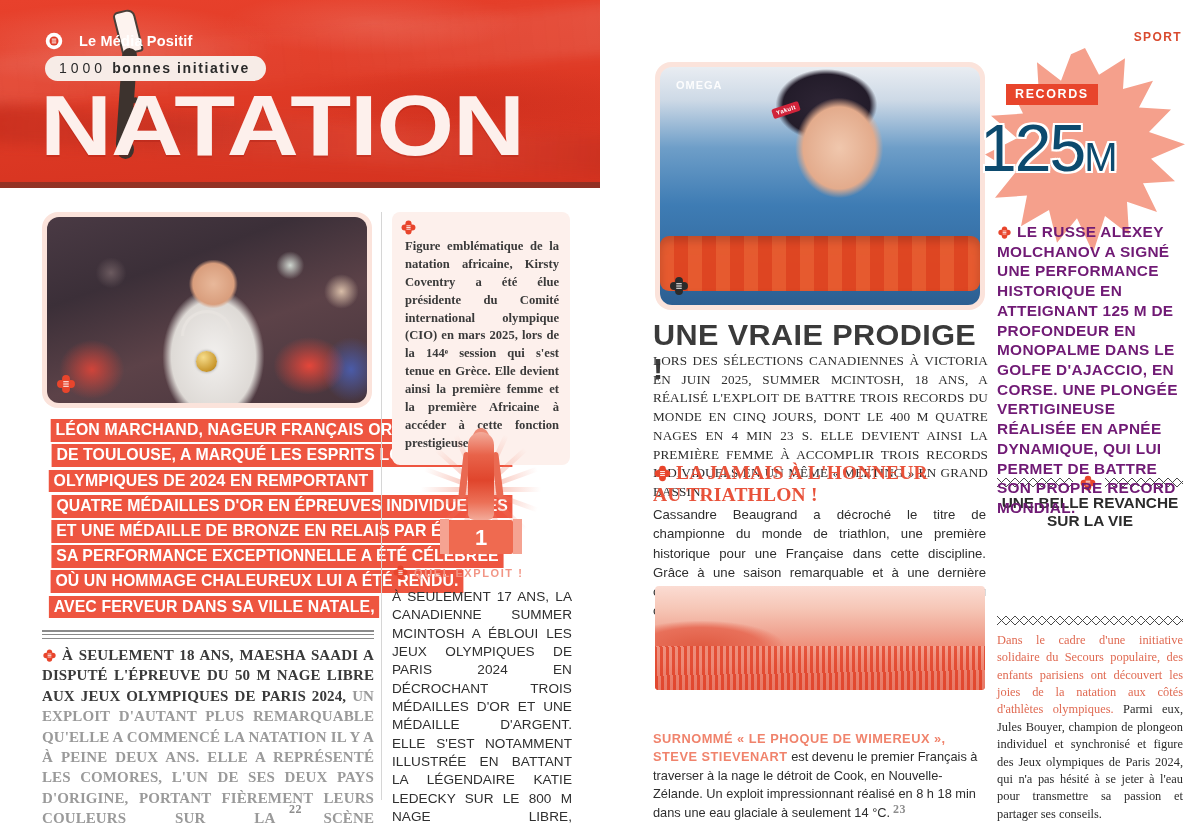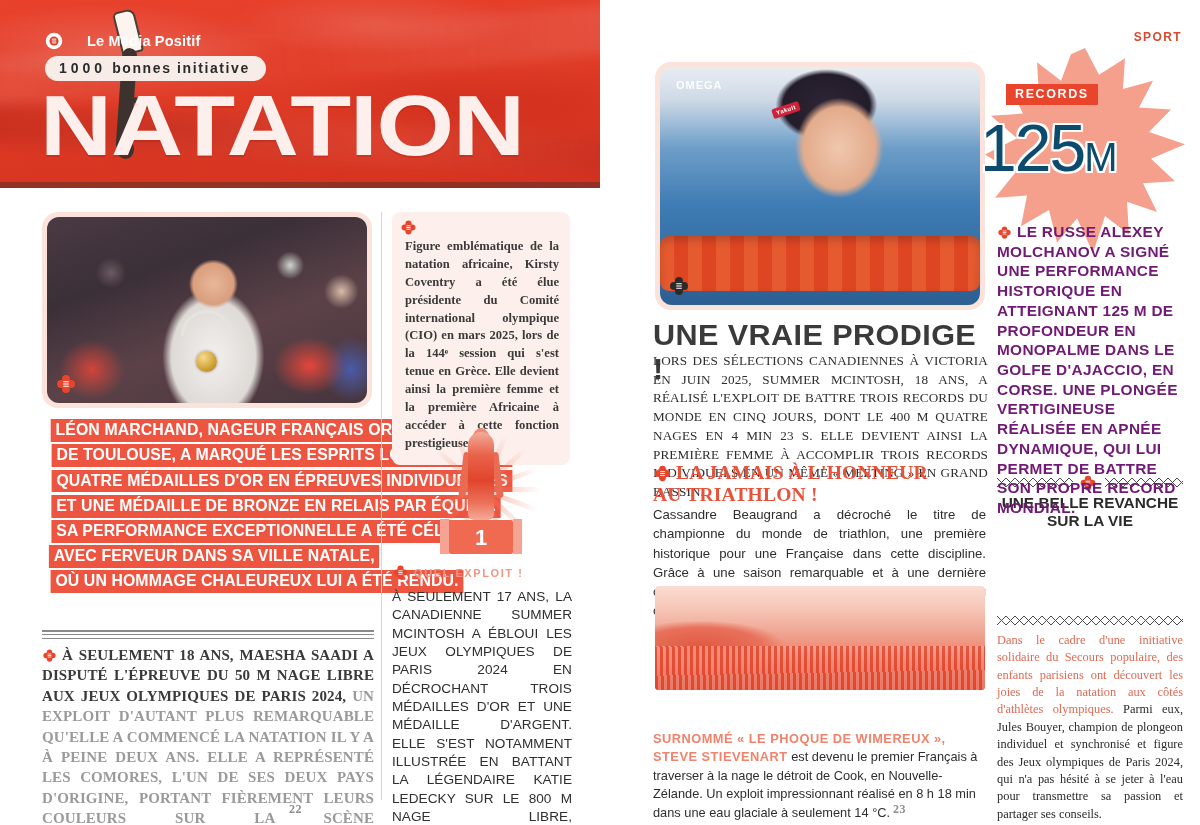--- a/index.html
+++ b/index.html
@@ -34,31 +34,31 @@
   .hero::after {
     content:""; position:absolute; left:-30px; top:120px; width:700px; height:40px;
     background: linear-gradient(90deg, rgba(160,25,15,.32), rgba(255,255,255,.05) 60%, rgba(160,25,15,.25));
     transform: rotate(3deg); filter: blur(7px);
   }
   .hero-bottom-edge {
     position:absolute; left:0; top:182px; width:600px; height:7px;
     background:#5a3028; opacity:.55;
   }
 
-  .brand-row { position:absolute; left:45px; top:32px; display:flex; align-items:center; gap:24px; z-index:4; }
+  .brand-row { position:absolute; left:45px; top:32px; display:flex; align-items:center; gap:16px; z-index:4; }
   .brand-text { color:#fff; font-size:14.5px; font-weight:bold; letter-spacing:.2px; }
 
   .badge-pill {
     position:absolute; left:45px; top:56px; z-index:4;
     background:#f7ece7; color:#2b2b2b;
     border-radius:13px; padding:4px 16px 5px 14px;
     font-size:14px; font-weight:bold; letter-spacing:2.4px;
     display:flex; align-items:baseline; gap:6px;
   }
-  .badge-pill .num { letter-spacing:4px; font-weight:bold; }
+  .badge-pill .num { letter-spacing:4px; font-weight:normal; }
   .badge-pill .lbl { letter-spacing:1.6px; font-weight:normal; font-weight:600; }
 
   .hero-title {
     position:absolute; left:40px; top:86px; z-index:4;
     color:#fdf0ec; font-size:86px; line-height:.92;
     font-weight:bold; letter-spacing:-1px;
     font-family:"Liberation Sans Narrow","Liberation Sans",sans-serif;
     transform: scaleX(1.16); transform-origin: left center;
     text-shadow: 0 2px 0 rgba(150,25,15,.25);
   }
@@ -401,25 +401,26 @@
             <circle cx="12" cy="12" r="6.2" fill="#e8452c"></circle>
             <path d="M9 9.6h6M9 12h6M9 14.4h6" stroke="#fff" stroke-width="1.2"></path>
           </svg>
         </span>
       </div>
     </div>
 
     <div class="hl-block">
       <div><span class="ln">LÉON MARCHAND, NAGEUR FRANÇAIS ORIGINAIRE</span></div>
       <div><span class="ln">DE TOULOUSE, A MARQUÉ LES ESPRITS LORS DES JEUX</span></div>
+      <div><span class="ln">OLYMPIQUES DE 2024 EN REMPORTANT</span></div>
       <div><span class="ln">QUATRE MÉDAILLES D'OR EN ÉPREUVES INDIVIDUELLES</span></div>
       <div><span class="ln">ET UNE MÉDAILLE DE BRONZE EN RELAIS PAR ÉQUIPE.</span></div>
       <div><span class="ln">SA PERFORMANCE EXCEPTIONNELLE A ÉTÉ CÉLÉBRÉE</span></div>
+      <div><span class="ln">OÙ UN HOMMAGE CHALEUREUX LUI A ÉTÉ RENDU.</span></div>
       <div><span class="ln">AVEC FERVEUR DANS SA VILLE NATALE,</span></div>
-      <div><span class="ln">OÙ UN HOMMAGE CHALEUREUX LUI A ÉTÉ RENDU.</span></div>
     </div>
 
     <div class="divider-triple" style="top:630px;">
       <i></i>
         <i></i>
         <i></i>
     </div>
 
     <div class="body-caps" style="left:42px; top:645px; width:332px;">
       <span class="inline-logo">

